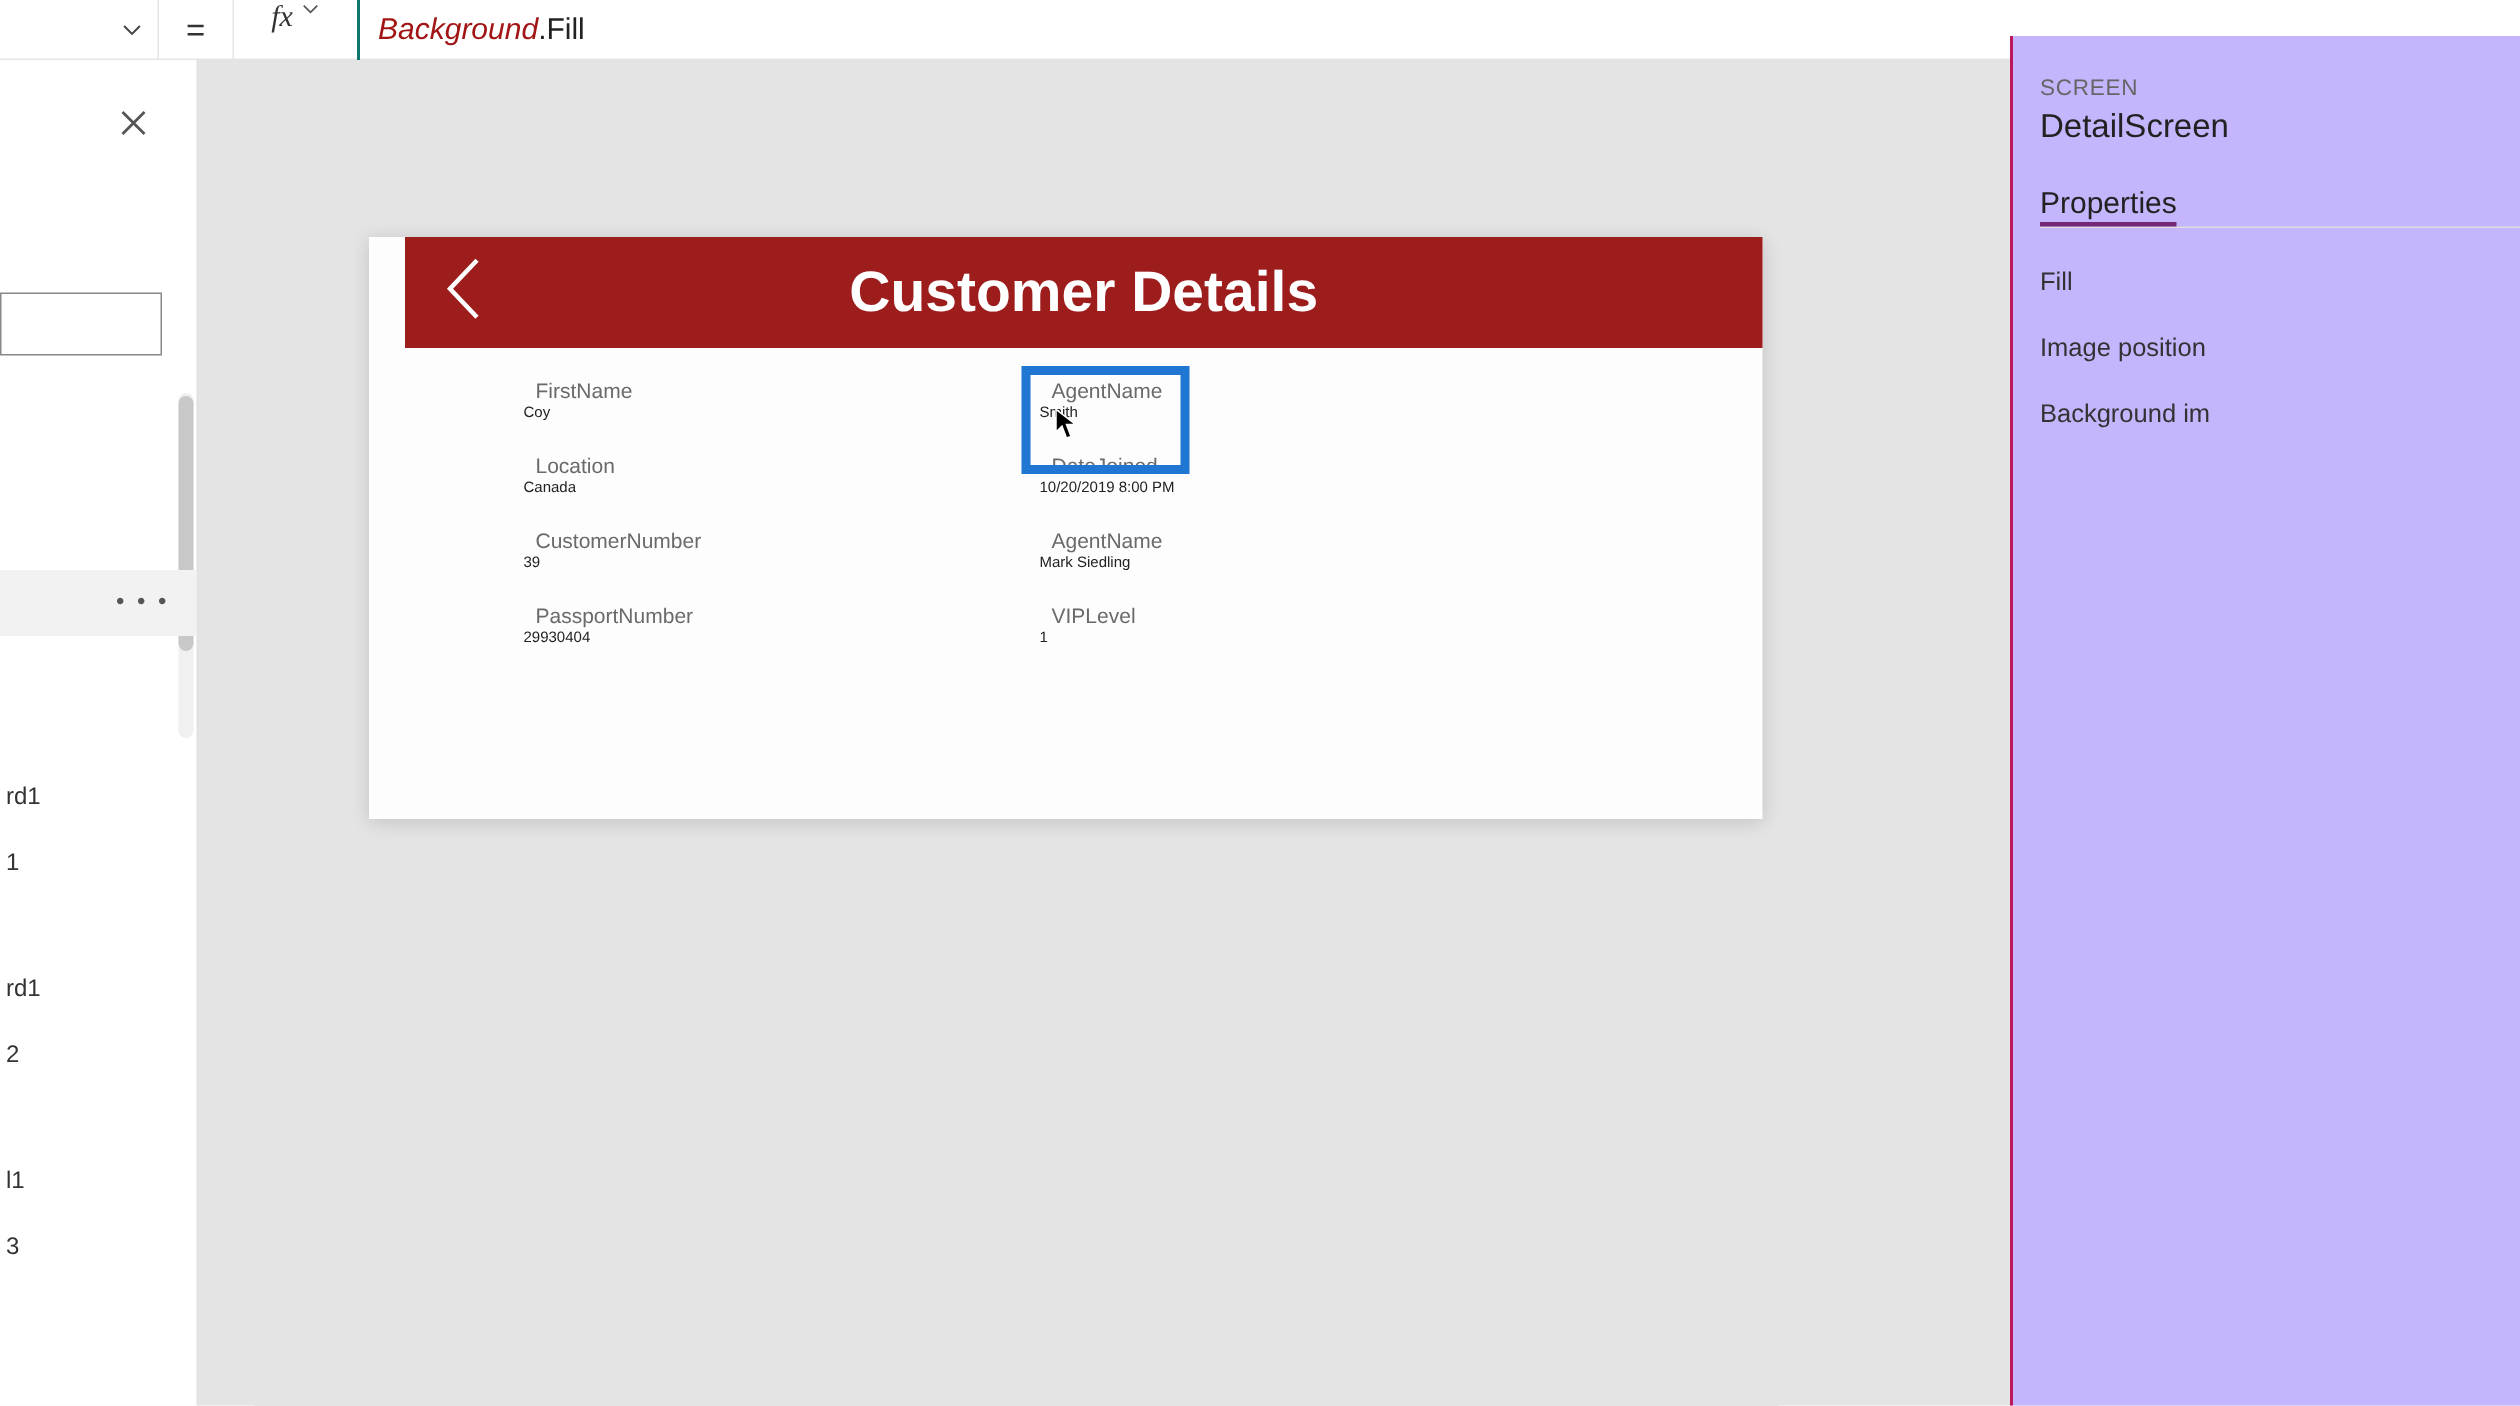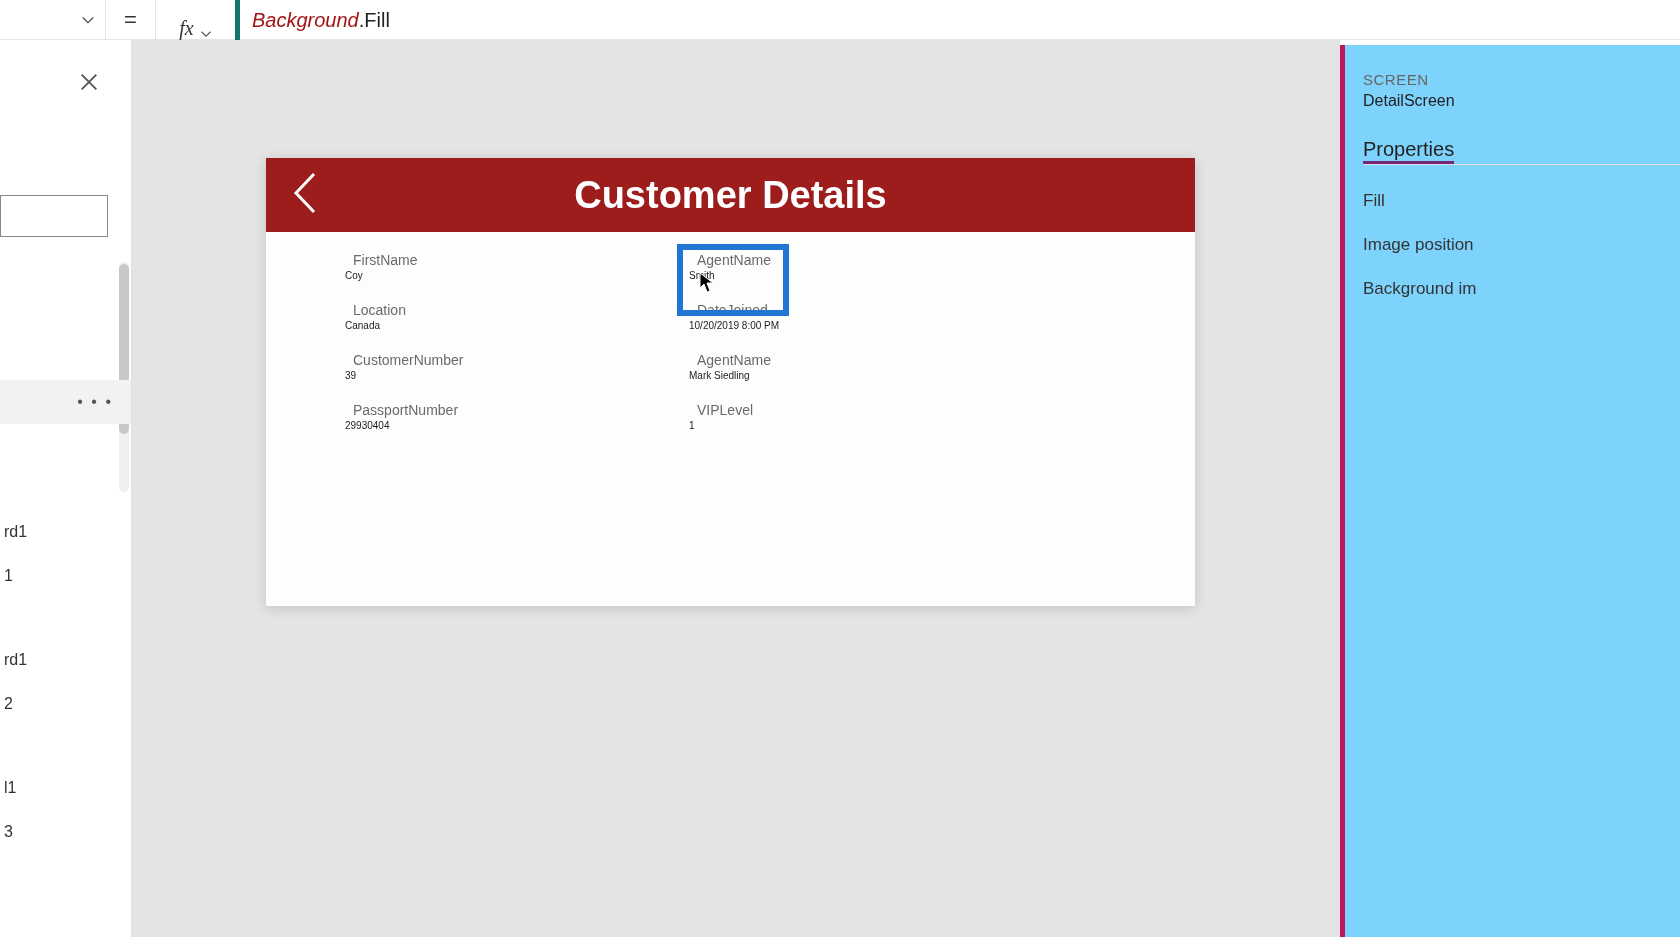--- a/index.html
+++ b/index.html
@@ -15,22 +15,22 @@
     width: 106px; height: 40px; border-right: 1px solid #e5e5e5;
     display: flex; align-items: center; justify-content: flex-end;
     padding-right: 10px;
   }
   .prop-dropdown svg { width: 14px; height: 14px; stroke: #444; }
   .equals-box {
     width: 50px; height: 40px; display: flex; align-items: center; justify-content: center;
     font-size: 22px; color: #333; border-right: 1px solid #e5e5e5;
   }
   .fx-box {
-    width: 84px; height: 40px; display: flex; align-items: flex-end; justify-content: center;
-    border-right: 5px solid #0f766e; gap: 6px;
+    width: 84px; height: 40px; display: flex; align-items: flex-start; justify-content: center;
+    border-right: 2px solid #0f766e; gap: 6px;
   }
   .fx-box .fx { font-style: italic; font-family: Georgia, serif; font-size: 20px; color: #333; }
   .fx-box svg { width: 12px; height: 12px; stroke: #555; }
   .formula-text {
     flex: 1; padding-left: 12px; font-family: Consolas, monospace;
     font-size: 20px; color: #222;
   }
   .formula-text .tok-ref { color: #a31515; font-style: italic; }
   .formula-text .tok-dot { color: #222; }
   .formula-text .tok-prop { color: #222; }
@@ -66,22 +66,22 @@
   .tree-row.selected { background: #f2f2f2; }
   .tree-row.selected .more { margin-left: auto; margin-right: 18px; color: #555; letter-spacing: 2px; }
   .tree-row .label { overflow: hidden; white-space: nowrap; }
 
   
   .canvas-area {
     position: absolute; top: 40px; left: 132px; right: 340px; bottom: 0;
     background: #e4e4e4;
   }
   .screen {
-    position: absolute; top: 118px; left: 134px; width: 929px; height: 448px;
-    background: #fdfdfd; box-shadow: 0 2px 12px rgba(0,0,0,0.15);
+    position: absolute; top: 118px; left: 114px; width: 929px; height: 388px;
+    background: #fdfdfd; box-shadow: 0 2px 12px rgba(0,0,0,0.15); padding-left: 24px;
   }
   .screen-header {
     height: 74px; background: #9d1c1c; display: flex; align-items: center;
     justify-content: center; position: relative;
   }
   .screen-header .back {
     position: absolute; left: 24px; top: 50%; transform: translateY(-50%);
   }
   .screen-header .back svg { width: 30px; height: 46px; stroke: #fff; stroke-width: 3; fill: none; }
   .screen-title { color: #fff; font-size: 38px; font-weight: 700; }
@@ -99,26 +99,26 @@
     width: 100px; height: 60px; border: 6px solid #1f76d3;
     pointer-events: none;
   }
   .cursor-arrow {
     position: absolute; pointer-events: none;
   }
   .cursor-arrow svg { width: 16px; height: 22px; }
 
   
   .right-panel {
-    position: absolute; top: 45px; right: 0; width: 340px; bottom: 0;
-    border-left: 5px solid #be185d; background: #7dd3fc;
+    position: absolute; top: 24px; right: 0; width: 340px; bottom: 0;
+    border-left: 2px solid #be185d; background: #c4b5fd;
     padding: 26px 0 0 18px;
   }
   .rp-kind { font-size: 15px; color: #666; letter-spacing: 0.5px; }
-  .rp-name { font-size: 16px; color: #222; margin-top: 4px; }
+  .rp-name { font-size: 22px; color: #222; margin-top: 4px; }
   .rp-tabs { margin-top: 28px; display: flex; gap: 22px; border-bottom: 1px solid #ddd; }
   .rp-tab {
     font-size: 20px; font-weight: 400; color: #222;
     border-bottom: 3px solid transparent;
   }
   .rp-tab.active { border-bottom-color: #742774; }
   .rp-props { margin-top: 26px; display: flex; flex-direction: column; gap: 24px; }
   .rp-prop { font-size: 17px; color: #333; }
 
 </style>

